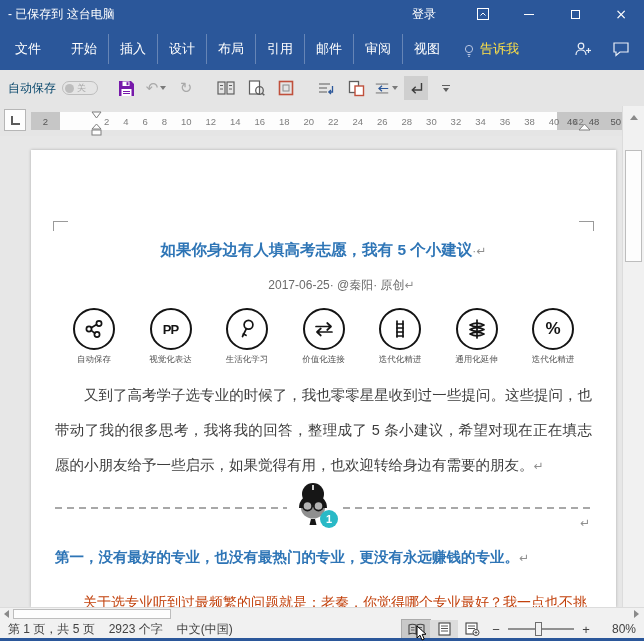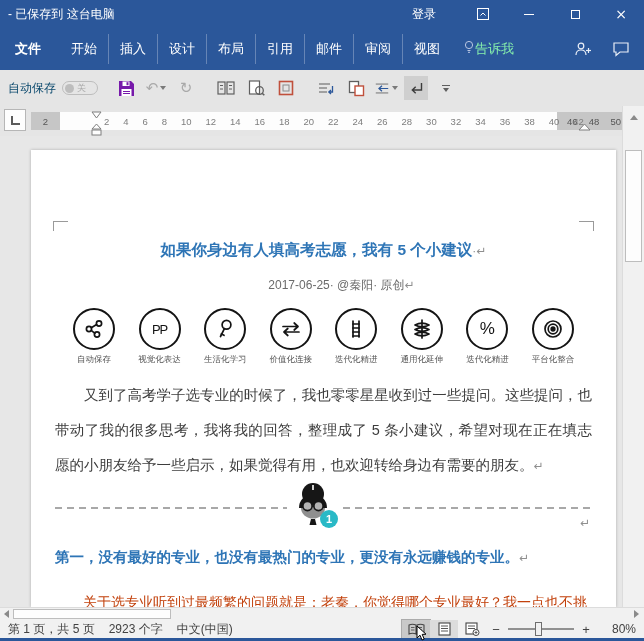--- a/index.html
+++ b/index.html
@@ -13,24 +13,24 @@
   .tb-right { margin-left:auto; display:flex; align-items:center; height:100%; }
   .tb-signin { font-size:12px; margin-right:24px; cursor:default; }
   .winbtn { width:46px; height:28px; display:flex; align-items:center; justify-content:center; }
   .min-glyph { width:10px; border-top:1px solid #fff; display:block; }
   .max-glyph { width:9px; height:9px; border:1px solid #fff; display:block; }
   .close-glyph { font-size:14px; line-height:1; color:#fff; font-family:"DejaVu Sans",sans-serif; }
 
   
   #ribbontabs { position:absolute; left:0; top:28px; width:644px; height:42px; background:#2b579a; display:flex; align-items:center; color:#fff; }
   .rtab { font-size:13px; padding:6px 11px; white-space:nowrap; }
-  .rtab.first { margin-left:4px; margin-right:8px;font-weight:bold; }
+  .rtab.first { margin-left:4px; margin-right:8px; }
   .rtab.sep { border-left:1px solid rgba(255,255,255,.28); }
   .rtab.lastsep { border-right:1px solid rgba(255,255,255,.28); }
-  .tellme { display:flex; align-items:flex-start; color:#86efac; font-size:13px; padding:0 12px; }
+  .tellme { display:flex; align-items:flex-end; gap:5px; color:#fde047; font-size:13px; padding:0 12px; }
   .ribbon-right { margin-left:auto; display:flex; align-items:center; gap:20px; padding-right:14px; }
 
   
   #qat { position:absolute; left:0; top:70px; width:644px; height:36px; background:#e5e5e5; display:flex; align-items:center; }
   .autosave { display:flex; align-items:center; gap:6px; margin-left:8px; }
   .autosave-label { font-size:12px; color:#0c4a6e; }
   .toggle-pill { width:36px; height:14px; border:1px solid #bdbdbd; border-radius:8px; display:flex; align-items:center; gap:3px; padding:0 2px; }
   .toggle-knob { width:9px; height:9px; border-radius:50%; background:#bdbdbd; }
   .toggle-state { font-size:9px; color:#a9a9a9; }
   .qat-btn { width:24px; height:24px; display:flex; align-items:center; justify-content:center; margin-left:6px; position:relative; }
@@ -60,21 +60,21 @@
   #page { position:absolute; left:31px; top:14px; width:585px; height:457px; background:#fff; box-shadow:0 0 3px rgba(0,0,0,.25); overflow:hidden; }
   .crop-tl { position:absolute; left:22px; top:71px; width:15px; height:10px; border-top:1px solid #9a9a9a; border-left:1px solid #9a9a9a; }
   .crop-tr { position:absolute; right:22px; top:71px; width:15px; height:10px; border-top:1px solid #9a9a9a; border-right:1px solid #9a9a9a; }
   .doc-title { position:absolute; left:0; top:90px; width:100%; text-align:center; font-size:15.5px; font-weight:bold; color:#2e75b6; white-space:nowrap; }
   .mark { color:#8f8f8f; font-weight:normal; font-size:12px; }
   .doc-byline { position:absolute; left:0; top:127px; width:100%; text-align:center; font-size:12px; color:#6b6b6b;margin-left:18px; }
   .icons-row { position:absolute; left:36px; top:158px; width:513px; display:flex; justify-content:space-between; }
   .doc-icon-item { display:flex; flex-direction:column; align-items:center; width:54px; }
   .icon-circle { width:42px; height:42px; border:2.5px solid #141414; border-radius:50%; display:flex; align-items:center; justify-content:center; background:#fff; }
   .icon-circle svg { stroke:#141414; fill:none; stroke-width:1.7; stroke-linecap:round; stroke-linejoin:round; }
-  .icon-glyph { font-weight:normal; color:#141414; }
+  .icon-glyph { font-weight:bold; color:#141414; }
   .glyph-pp { font-size:13px; letter-spacing:-1px; }
   .glyph-pct { font-size:17px; }
   .doc-icon-label { margin-top:4px; font-size:8.5px; color:#555; white-space:nowrap; }
   .para1 { position:absolute; left:24px; top:228px; width:537px; font-size:14.5px; line-height:35px; color:#3d3d3d; text-align:justify; text-indent:2em; }
   .divider { position:absolute; left:24px; top:357px; width:537px; height:2px;
              background:repeating-linear-gradient(90deg,#a8a8a8 0 7px,transparent 7px 12px); }
   .avatar-wrap { position:absolute; left:256px; top:331px; width:56px; height:52px; background:#fff; display:flex; justify-content:center; }
   .div-pilcrow { position:absolute; right:26px; top:366px; font-size:12px; color:#8f8f8f; }
   .heading1 { position:absolute; left:24px; top:398px; width:545px; font-size:14.5px; font-weight:bold; color:#2e75b6; white-space:nowrap; }
   .para2 { position:absolute; left:24px; top:442px; width:537px; font-size:14px; line-height:20px; color:#c2410c; text-indent:2em; white-space:nowrap; overflow:hidden; }
@@ -367,30 +367,20 @@
             </svg>
         </span>
         <span class="doc-icon-label">通用化延伸</span>
       </div>
       <div class="doc-icon-item">
         <span class="icon-circle">
           <span class="icon-glyph glyph-pct">%</span>
         </span>
         <span class="doc-icon-label">迭代化精进</span>
       </div>
-      <div class="doc-icon-item">
-        <span class="icon-circle">
-          <svg width="24" height="24" viewBox="0 0 24 24">
-              <circle cx="12" cy="12" r="8"></circle>
-              <circle cx="12" cy="12" r="4.8"></circle>
-              <circle cx="12" cy="12" r="1.8" fill="#141414"></circle>
-            </svg>
-        </span>
-        <span class="doc-icon-label">平台化整合</span>
-      </div>
     </div>
 
     <div class="para1"><span>又到了高考学子选专业的时候了，我也零零星星收到过一些提问。这些提问，也带动了我的很多思考，我将我的回答，整理成了 5 条小建议，希望对现在正在填志愿的小朋友给予一些启示，如果觉得有用，也欢迎转给身边有需要的朋友。</span><span class="mark">↵</span></div>
 
     <div class="divider"></div>
     <div class="avatar-wrap">
       <svg width="54" height="52" viewBox="0 0 54 52">
         <ellipse cx="25" cy="27" rx="12" ry="10.5" fill="#8f8f8f"></ellipse>
         <path d="M11 27 a14 14 0 1 1 28 0 l-4 0 a10 8 0 0 0 -20 0 z" fill="#161616"></path>
         <circle cx="25" cy="13" r="11" fill="#161616"></circle>

